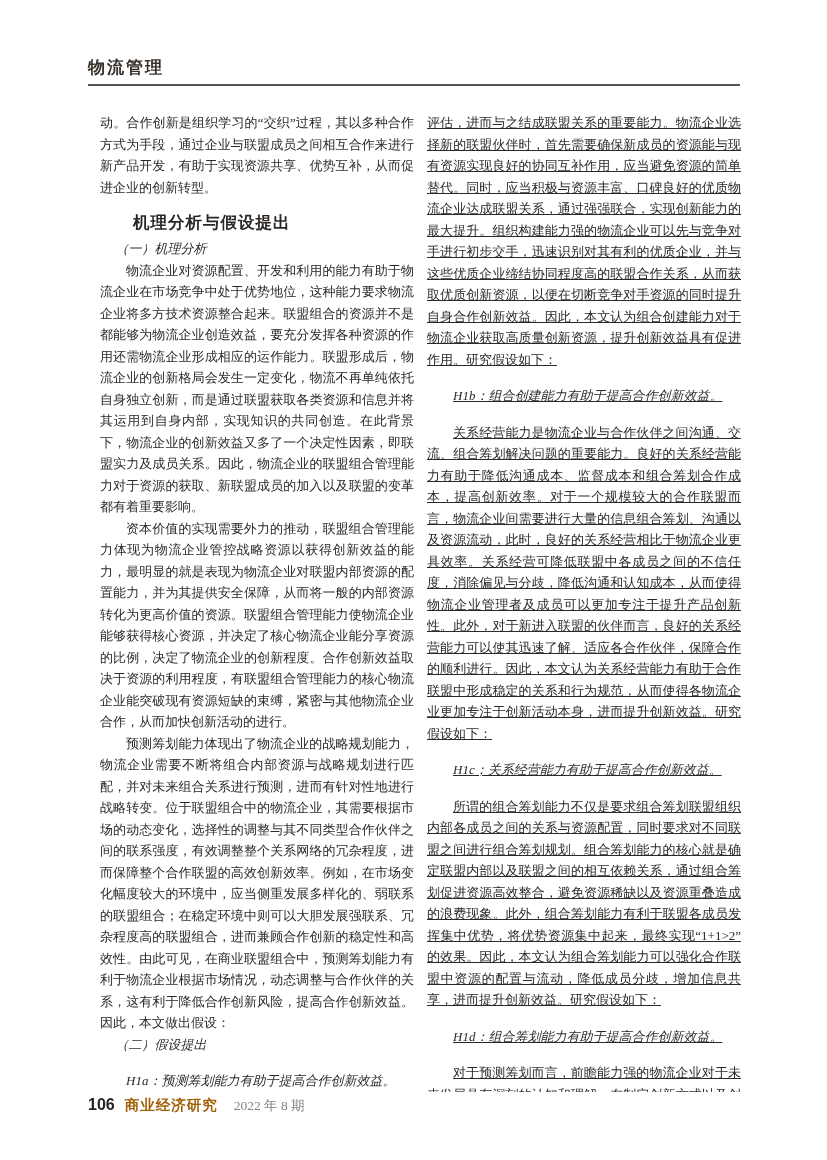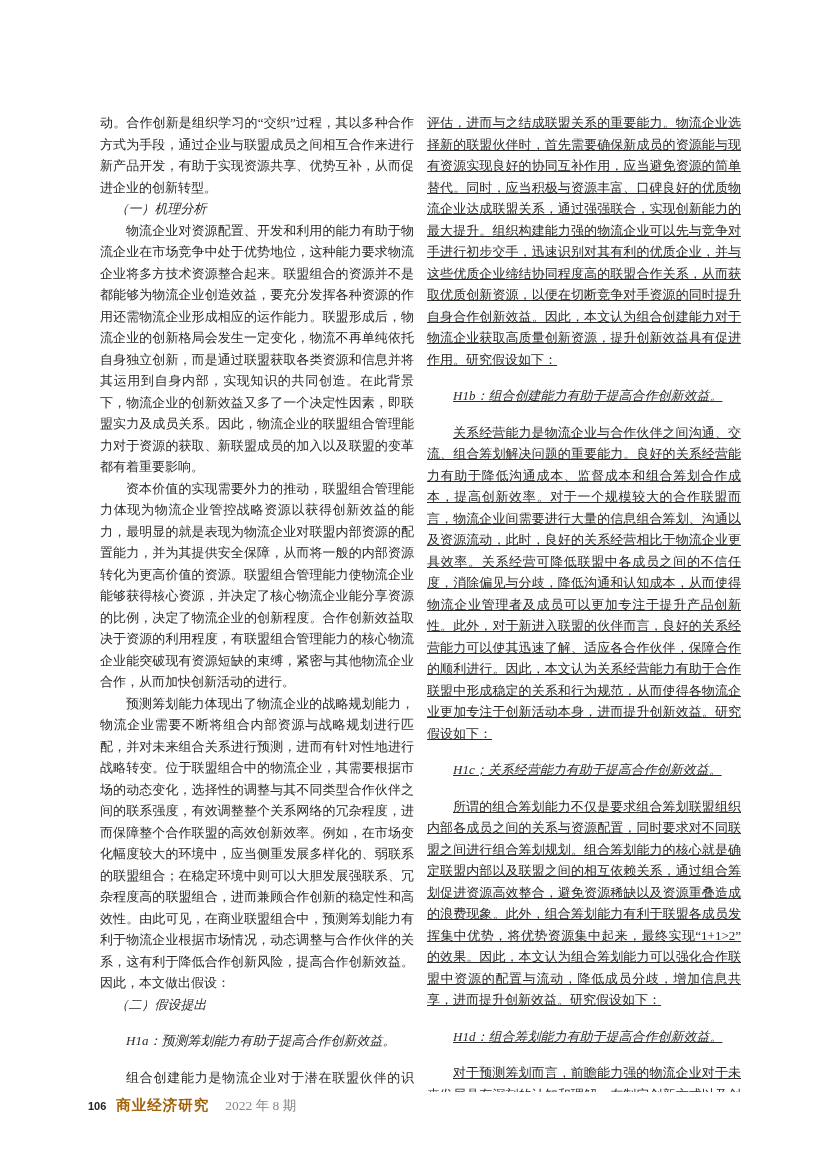--- a/index.html
+++ b/index.html
@@ -66,21 +66,21 @@
   .page-footer {
     position: absolute;
     left: 88px;
     top: 1096px;
     display: flex;
     align-items: baseline;
   }
   .footer-page {
     font-family: "Liberation Sans", "DejaVu Sans", sans-serif;
     font-weight: bold;
-    font-size: 11px;
+    font-size: 16px;
     color: #262220;
   }
   .footer-journal {
     font-family: "Liberation Sans", "DejaVu Sans", sans-serif;
     font-weight: bold;
     font-size: 14.5px;
     color: #a16207;
     margin-left: 10px;
     letter-spacing: 1px;
   }
@@ -88,24 +88,29 @@
     font-size: 13.5px;
     color: #8b8580;
     margin-left: 16px;
   }
 </style>
 </head>
 <body>
 
 <div class="page">
 
+  <header class="page-header">
+    <div class="header-title">物流管理</div>
+    <div class="header-rule"></div>
+  </header>
 
   <main>
     <section class="col col-left">
         <p class="block continuation">动。合作创新是组织学习的“交织”过程，其以多种合作方式为手段，通过企业与联盟成员之间相互合作来进行新产品开发，有助于实现资源共享、优势互补，从而促进企业的创新转型。</p>
+        <h2 class="block heading">机理分析与假设提出</h2>
         <p class="block subheading">（一）机理分析</p>
         <p class="block paragraph">物流企业对资源配置、开发和利用的能力有助于物流企业在市场竞争中处于优势地位，这种能力要求物流企业将多方技术资源整合起来。联盟组合的资源并不是都能够为物流企业创造效益，要充分发挥各种资源的作用还需物流企业形成相应的运作能力。联盟形成后，物流企业的创新格局会发生一定变化，物流不再单纯依托自身独立创新，而是通过联盟获取各类资源和信息并将其运用到自身内部，实现知识的共同创造。在此背景下，物流企业的创新效益又多了一个决定性因素，即联盟实力及成员关系。因此，物流企业的联盟组合管理能力对于资源的获取、新联盟成员的加入以及联盟的变革都有着重要影响。</p>
         <p class="block paragraph">资本价值的实现需要外力的推动，联盟组合管理能力体现为物流企业管控战略资源以获得创新效益的能力，最明显的就是表现为物流企业对联盟内部资源的配置能力，并为其提供安全保障，从而将一般的内部资源转化为更高价值的资源。联盟组合管理能力使物流企业能够获得核心资源，并决定了核心物流企业能分享资源的比例，决定了物流企业的创新程度。合作创新效益取决于资源的利用程度，有联盟组合管理能力的核心物流企业能突破现有资源短缺的束缚，紧密与其他物流企业合作，从而加快创新活动的进行。</p>
         <p class="block paragraph">预测筹划能力体现出了物流企业的战略规划能力，物流企业需要不断将组合内部资源与战略规划进行匹配，并对未来组合关系进行预测，进而有针对性地进行战略转变。位于联盟组合中的物流企业，其需要根据市场的动态变化，选择性的调整与其不同类型合作伙伴之间的联系强度，有效调整整个关系网络的冗杂程度，进而保障整个合作联盟的高效创新效率。例如，在市场变化幅度较大的环境中，应当侧重发展多样化的、弱联系的联盟组合；在稳定环境中则可以大胆发展强联系、冗杂程度高的联盟组合，进而兼顾合作创新的稳定性和高效性。由此可见，在商业联盟组合中，预测筹划能力有利于物流企业根据市场情况，动态调整与合作伙伴的关系，这有利于降低合作创新风险，提高合作创新效益。因此，本文做出假设：</p>
         <p class="block subheading">（二）假设提出</p>
         <p class="block hypothesis">H1a：预测筹划能力有助于提高合作创新效益。</p>
         <p class="block paragraph">组合创建能力是物流企业对于潜在联盟伙伴的识别、</p>
       </section>
     <section class="col col-right">
         <p class="block continuation">评估，进而与之结成联盟关系的重要能力。物流企业选择新的联盟伙伴时，首先需要确保新成员的资源能与现有资源实现良好的协同互补作用，应当避免资源的简单替代。同时，应当积极与资源丰富、口碑良好的优质物流企业达成联盟关系，通过强强联合，实现创新能力的最大提升。组织构建能力强的物流企业可以先与竞争对手进行初步交手，迅速识别对其有利的优质企业，并与这些优质企业缔结协同程度高的联盟合作关系，从而获取优质创新资源，以便在切断竞争对手资源的同时提升自身合作创新效益。因此，本文认为组合创建能力对于物流企业获取高质量创新资源，提升创新效益具有促进作用。研究假设如下：</p>

